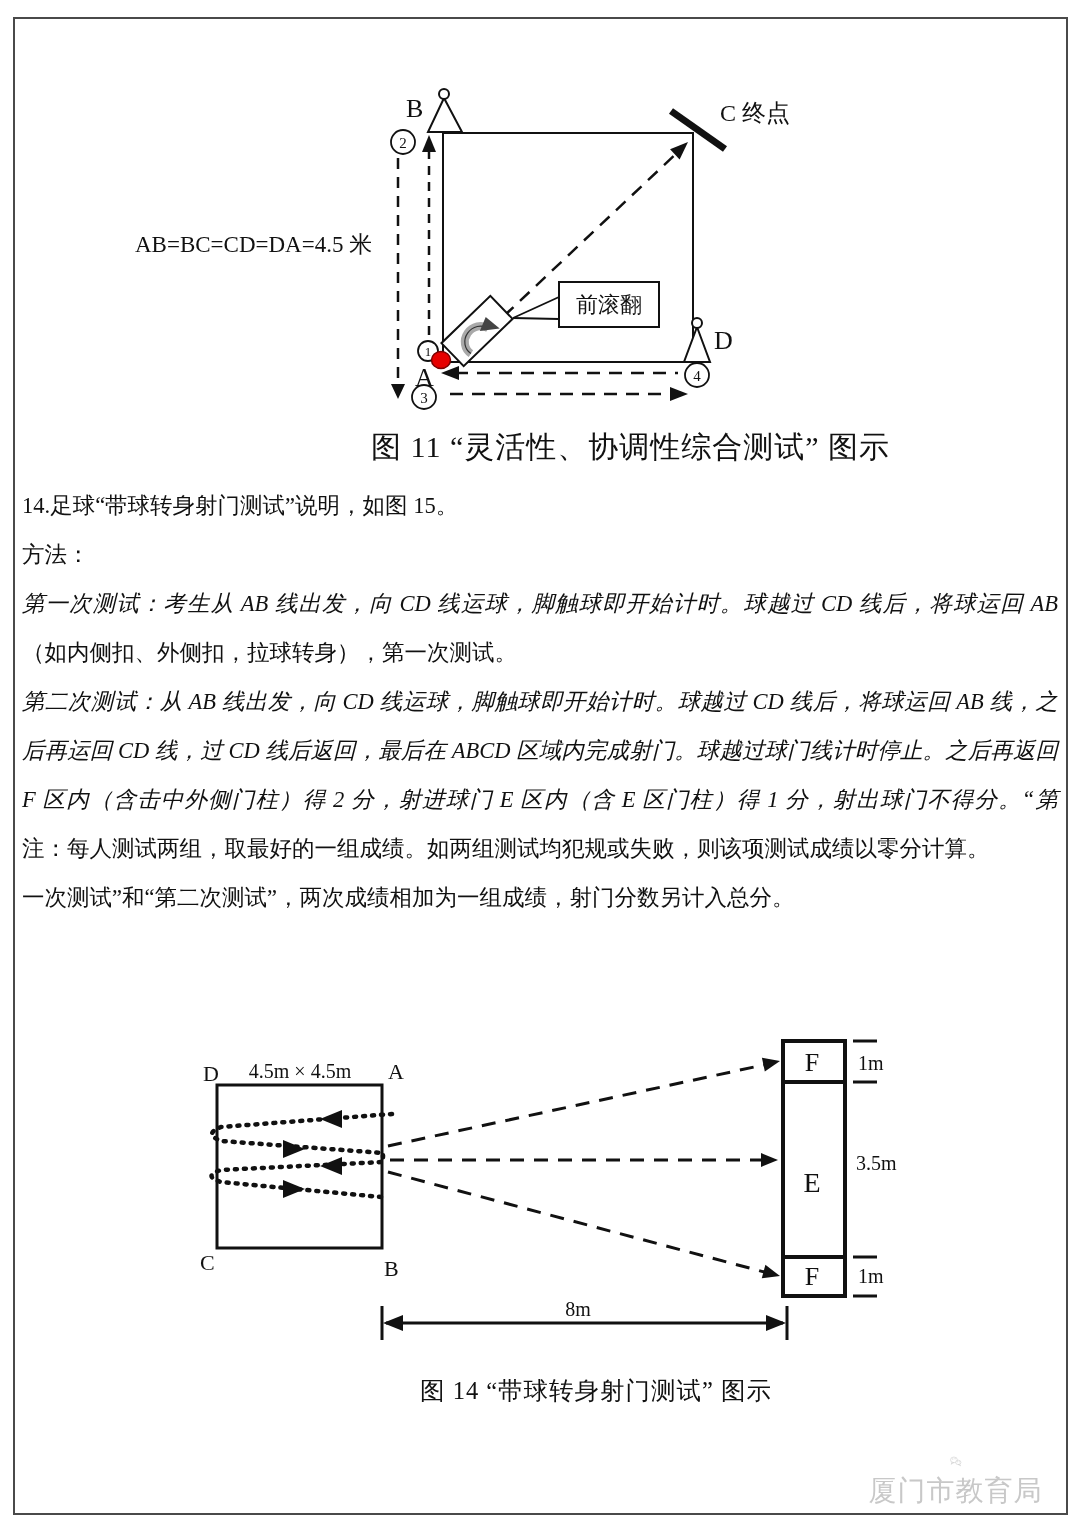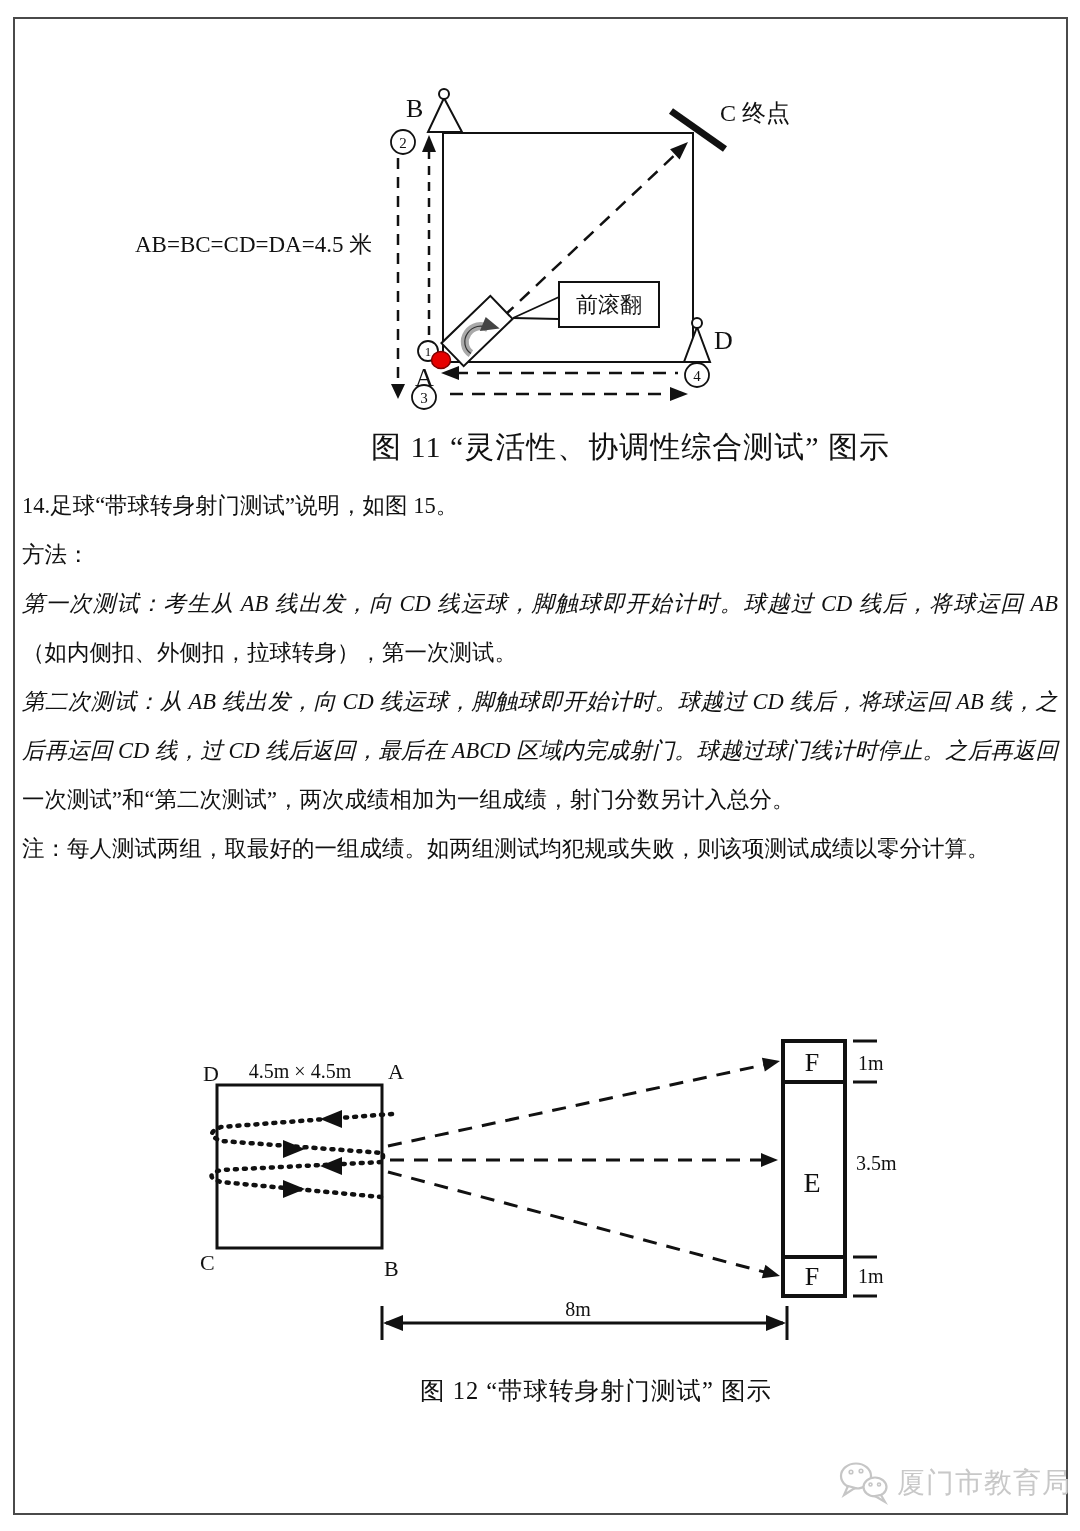--- a/index.html
+++ b/index.html
@@ -8,21 +8,21 @@
   .abs{position:absolute;}
   #page-border{left:13px;top:17px;width:1051px;height:1494px;border:2px solid #4a4a4a;}
   #fig11{left:90px;top:80px;width:720px;height:345px;}
   #fig11-caption{left:371px;top:427px;font-size:30px;letter-spacing:1px;white-space:nowrap;}
   #body-text{left:22px;top:481px;width:1036px;font-size:22.5px;}
   #body-text .line{height:49px;line-height:49px;white-space:normal;}
   #body-text .fill{text-align:justify;text-align-last:justify;font-style:italic;}
   #fig12{left:150px;top:1030px;width:800px;height:330px;}
   #fig12-caption{left:420px;top:1374px;font-size:24.5px;letter-spacing:1px;white-space:nowrap;}
   #watermark{left:838px;top:1456px;width:235px;height:54px;display:flex;align-items:center;gap:5px;
-             color:#c8c8c8;font-size:28px;letter-spacing:1px;}
+             color:#c8c8c8;font-size:28px;letter-spacing:1px;flex-direction:column;}
   svg text{font-family:"Liberation Serif","DejaVu Serif",serif;fill:#111;}
 </style>
 </head>
 <body>
 
 <div id="page-border" class="abs"></div>
 
 <svg id="fig11" class="abs" viewBox="90 80 720 345">
 
   <rect x="443" y="133" width="250" height="229" fill="none" stroke="#111" stroke-width="2"></rect>
@@ -101,22 +101,23 @@
 
 <div id="fig11-caption" class="abs">图 11 “灵活性、协调性综合测试” 图示</div>
 
 <div id="body-text" class="abs">
   <div class="line">14.足球“带球转身射门测试”说明，如图 15。</div>
   <div class="line">方法：</div>
   <div class="line fill">第一次测试：考生从 AB 线出发，向 CD 线运球，脚触球即开始计时。球越过 CD 线后，将球运回 AB</div>
   <div class="line">（如内侧扣、外侧扣，拉球转身），第一次测试。</div>
   <div class="line fill">第二次测试：从 AB 线出发，向 CD 线运球，脚触球即开始计时。球越过 CD 线后，将球运回 AB 线，之</div>
   <div class="line fill">后再运回 CD 线，过 CD 线后返回，最后在 ABCD 区域内完成射门。球越过球门线计时停止。之后再返回</div>
+  <div class="line fill">F 区内（含击中外侧门柱）得 2 分，射进球门 E 区内（含 E 区门柱）得 1 分，射出球门不得分。“第</div>
+  <div class="line">注：每人测试两组，取最好的一组成绩。如两组测试均犯规或失败，则该项测试成绩以零分计算。</div>
   <div class="line">一次测试”和“第二次测试”，两次成绩相加为一组成绩，射门分数另计入总分。</div>
-  <div class="line">注：每人测试两组，取最好的一组成绩。如两组测试均犯规或失败，则该项测试成绩以零分计算。</div>
 </div>
 
 <svg id="fig12" class="abs" viewBox="150 1030 800 330">
 
   <rect x="217" y="1085" width="165" height="163" fill="none" stroke="#111" stroke-width="3"></rect>
   <text x="300" y="1078" font-size="20" text-anchor="middle">4.5m × 4.5m</text>
   <text x="203" y="1081" font-size="22" text-anchor="start">D</text>
   <text x="388" y="1079" font-size="22" text-anchor="start">A</text>
   <text x="200" y="1270" font-size="22" text-anchor="start">C</text>
   <text x="384" y="1276" font-size="22" text-anchor="start">B</text>
@@ -170,21 +171,21 @@
   <g>
     <line x1="382" y1="1306" x2="382" y2="1340" stroke="#111" stroke-width="3"></line>
     <line x1="787" y1="1306" x2="787" y2="1340" stroke="#111" stroke-width="3"></line>
     <line x1="386" y1="1323" x2="783" y2="1323" stroke="#111" stroke-width="3"></line>
     <polygon points="383,1323 403,1315 403,1331" fill="#111"></polygon>
     <polygon points="786,1323 766,1315 766,1331" fill="#111"></polygon>
     <text x="578" y="1316" font-size="20" text-anchor="middle">8m</text>
   </g>
 </svg>
 
-<div id="fig12-caption" class="abs">图 12 “带球转身射门测试” 图示</div>
+<div id="fig12-caption" class="abs">图 14 “带球转身射门测试” 图示</div>
 
 <div id="watermark" class="abs">
   <svg width="54" height="48" viewBox="0 0 54 48">
     <g stroke="#c6c6c6" stroke-width="2.2" fill="#ffffff">
       <ellipse cx="18" cy="17" rx="15" ry="12.5"></ellipse>
       <path d="M10,27 L6,36 L17,29 Z"></path>
       <ellipse cx="37" cy="28" rx="11.5" ry="9.5"></ellipse>
       <path d="M43,36 L47,43 L37,37 Z"></path>
     </g>
     <g stroke="#c6c6c6" stroke-width="1.6" fill="none">

